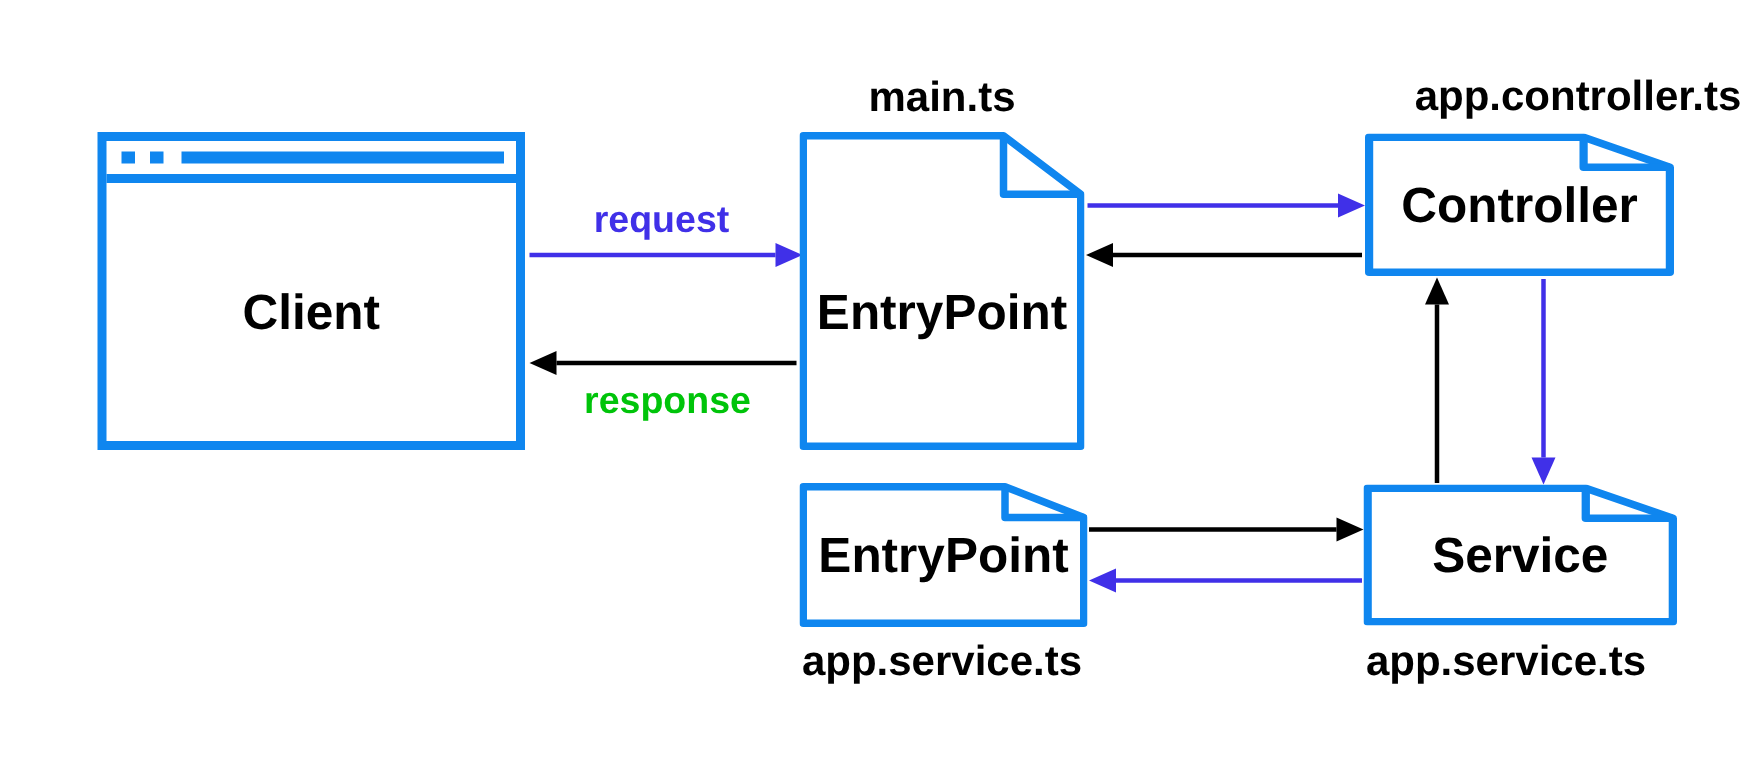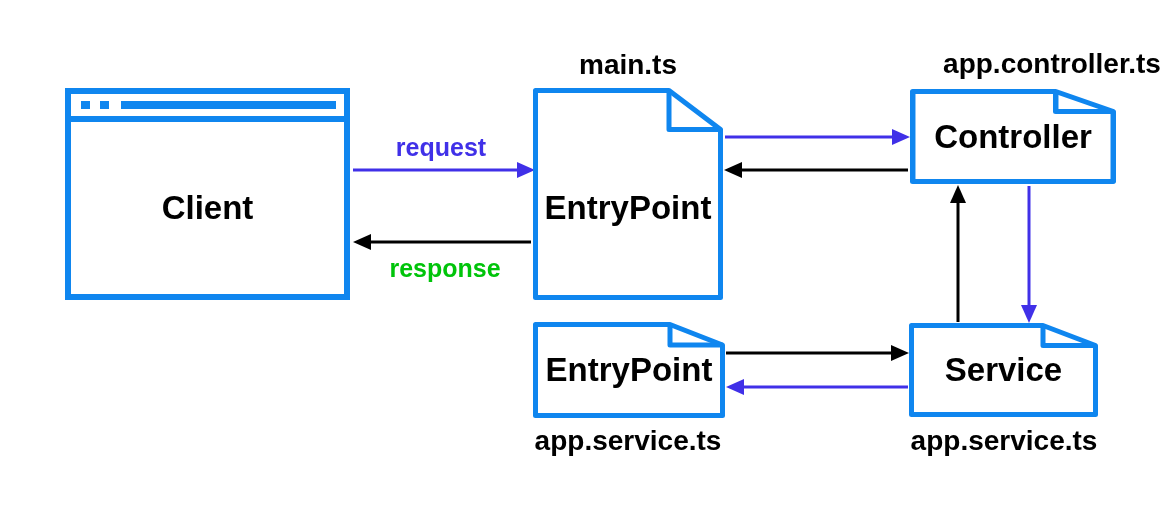--- a/index.html
+++ b/index.html
@@ -168,21 +168,21 @@
   </div>
 
   <div class="note" style="left:910px; top:89px; width:206px; height:95px;">
     <svg viewBox="0 0 188 95" preserveAspectRatio="none">
       <path class="note-outline" d="M2.5 2.5 L133 2.5 L185.5 22.5 L185.5 92.5 L2.5 92.5 Z"></path>
       <path class="note-flap" d="M133 2.5 L133 22.5 L185.5 22.5"></path>
     </svg>
     <span class="node-label">Controller</span>
   </div>
 
-  <div class="note" style="left:909px; top:323px; width:189px; height:94px;">
+  <div class="note" style="left:909px; top:323px; width:209px; height:94px;">
     <svg viewBox="0 0 189 94" preserveAspectRatio="none">
       <path class="note-outline" d="M2.5 2.5 L134 2.5 L186.5 22.5 L186.5 91.5 L2.5 91.5 Z"></path>
       <path class="note-flap" d="M134 2.5 L134 22.5 L186.5 22.5"></path>
     </svg>
     <span class="node-label">Service</span>
   </div>
 
   <div class="note" style="left:533px; top:322px; width:192px; height:96px;">
     <svg viewBox="0 0 192 96" preserveAspectRatio="none">
       <path class="note-outline" d="M2.5 2.5 L137 2.5 L189.5 23 L189.5 93.5 L2.5 93.5 Z"></path>

